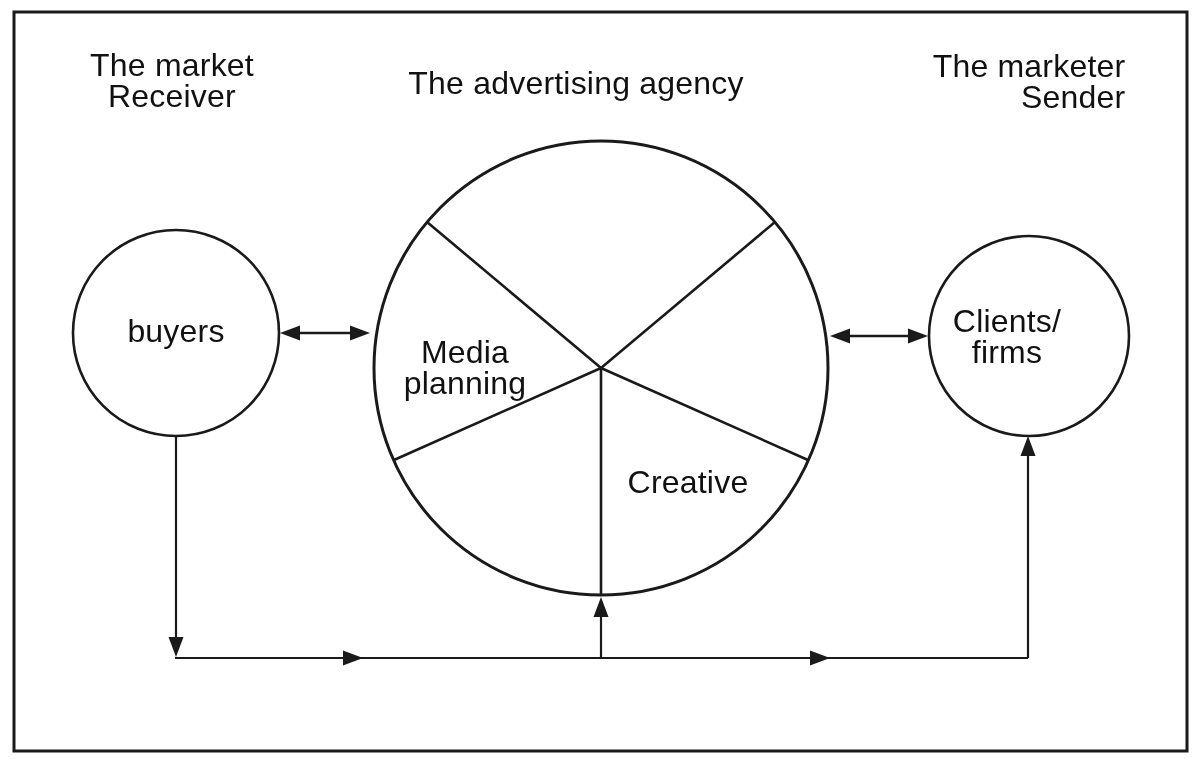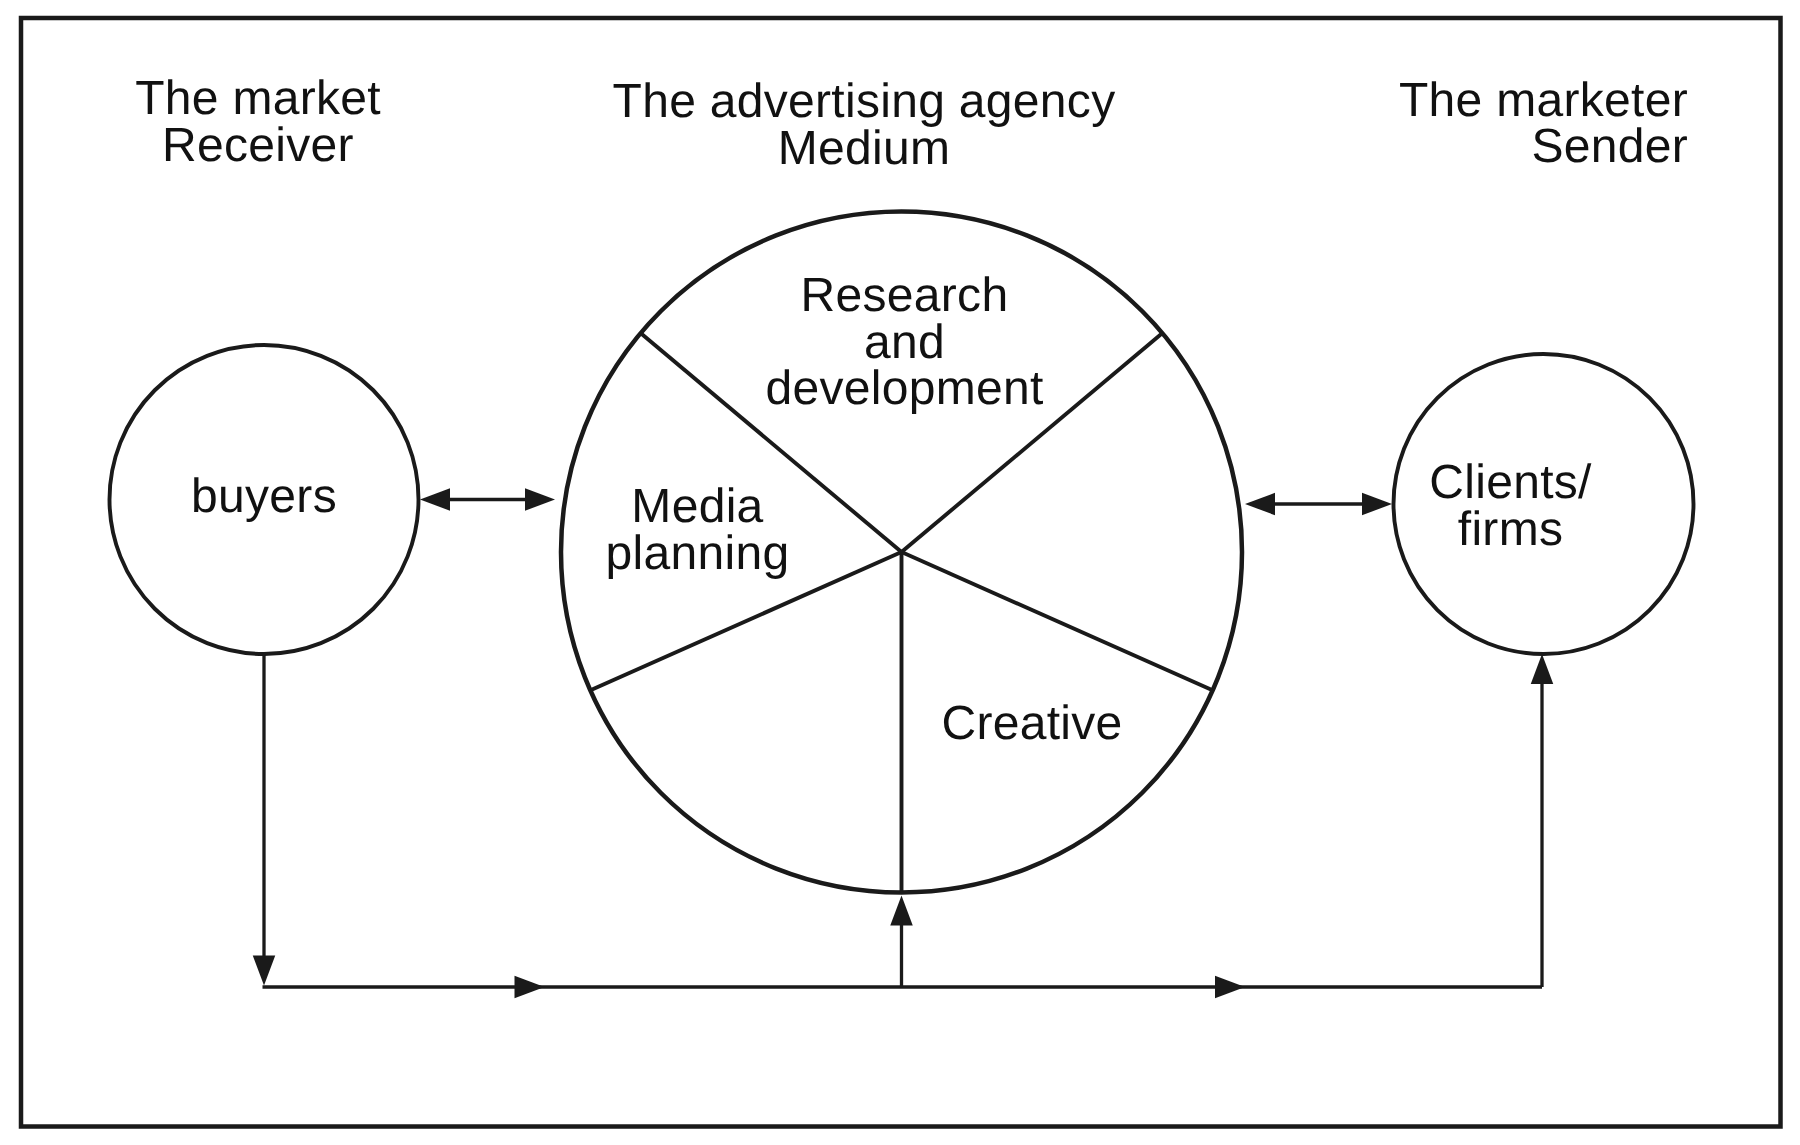--- a/index.html
+++ b/index.html
@@ -34,21 +34,21 @@
   }
   .lbl span { display: block; }
 
   
   #lbl-market      { left: 172px;  top: 81px;  }
   #lbl-agency      { left: 576px;  top: 83px;  }
   #lbl-marketer    { left: 1029px; top: 82px; text-align: right;  }
   #lbl-consumers   { left: 176px;  top: 331px; }
   #lbl-clients     { left: 1007px; top: 337px; }
   #lbl-research    { left: 603px;  top: 228px; }
-  #lbl-media       { left: 465px;  top: 353px; }
+  #lbl-media       { left: 465px;  top: 368px; }
   #lbl-account     { left: 735px;  top: 356px; }
   #lbl-production  { left: 506px;  top: 482px; }
   #lbl-creative    { left: 688px;  top: 482px; }
   #lbl-feedback    { left: 600px;  top: 700px; }
 
   .stroke { stroke: #1a1a1a; fill: none; }
   .fillink { fill: #1a1a1a; stroke: none; }
 </style>
 </head>
 <body>
@@ -101,40 +101,34 @@
       <polygon class="fillink" points="1028,436 1020.5,456 1035.5,456"></polygon>
     </g>
   </svg>
 
   <div class="lbl" id="lbl-market">
     <span>The market</span>
     <span>Receiver</span>
   </div>
   <div class="lbl" id="lbl-agency">
     <span>The advertising agency</span>
-    <span>Medium</span>
   </div>
   <div class="lbl" id="lbl-marketer">
     <span>The marketer</span>
     <span>Sender</span>
   </div>
 
   <div class="lbl" id="lbl-consumers">
     <span>buyers</span>
   </div>
   <div class="lbl" id="lbl-clients">
     <span>Clients/</span>
     <span>firms</span>
   </div>
 
-  <div class="lbl" id="lbl-research">
-    <span>Research</span>
-    <span>and</span>
-    <span>development</span>
-  </div>
   <div class="lbl" id="lbl-media">
     <span>Media</span>
     <span>planning</span>
   </div>
   <div class="lbl" id="lbl-account">
   </div>
   <div class="lbl" id="lbl-creative">
     <span>Creative</span>
   </div>
 

